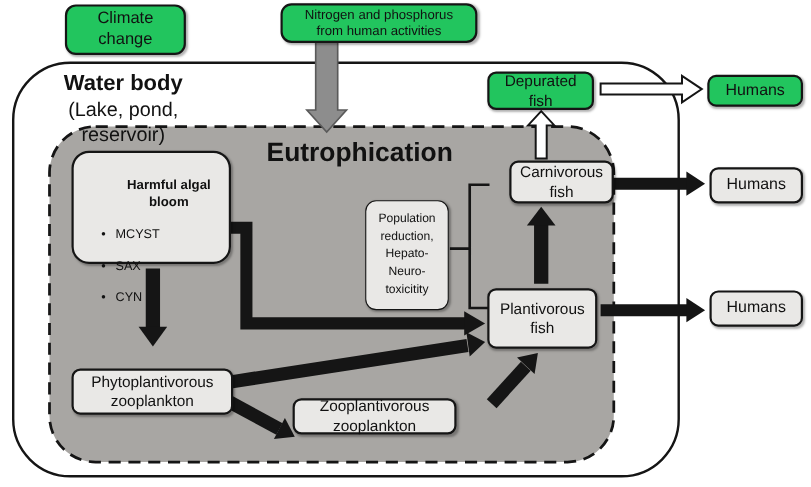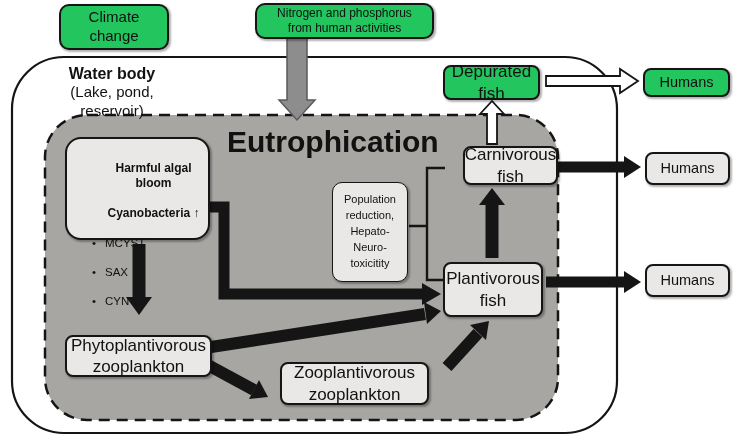--- a/index.html
+++ b/index.html
@@ -5,41 +5,41 @@
   html,body{margin:0;padding:0;background:#fff;}
   #stage{
     position:relative;width:737px;height:443px;background:#fff;overflow:hidden;
     font-family:"Liberation Sans",sans-serif;color:#111;
   }
   #arrow-layer{position:absolute;left:0;top:0;z-index:1;}
   .box{
     position:absolute;box-sizing:border-box;z-index:2;
     background:#e9e8e6;border:2px solid #151515;border-radius:8px;
     display:flex;align-items:center;justify-content:center;text-align:center;
-    font-size:17px;line-height:1.25;white-space:pre-line;
+    font-size:14px;line-height:1.25;white-space:pre-line;
     box-shadow:1.5px 1.5px 2px rgba(0,0,0,.30);
   }
   .white{background:#22c55e;}
   .label{position:absolute;z-index:2;background:transparent;border:none;box-shadow:none;}
   .b{font-weight:bold;margin-left:32px;}
   
   #climate-box{left:59px;top:4px;width:110px;height:46px;border-radius:10px;font-size:15px;border-width:2.2px;}
   #nitrogen-box{left:207px;top:3px;width:179px;height:36px;border-radius:10px;font-size:12px;margin-left:48px;}
   #wb-label{left:37px;top:64px;width:150px;text-align:center;}
-  #wb-title{font-size:16px;font-weight:bold;line-height:1.2;}
-  #wb-sub{font-size:15px;line-height:1.25;}
-  #eutro-label{left:227px;top:125px;width:200px;text-align:center;font-size:30px;font-weight:bold;}
+  #wb-title{font-size:20px;font-weight:bold;line-height:1.2;}
+  #wb-sub{font-size:18px;line-height:1.25;}
+  #eutro-label{left:227px;top:125px;width:200px;text-align:center;font-size:24px;font-weight:bold;}
   #hab-box{left:65px;top:137px;width:145px;height:103px;border-radius:16px;display:block;text-align:center;padding-top:7px;font-size:12px;}
   .hab-row{display:flex;text-align:left;padding-left:16px;font-size:11.5px;line-height:1.22;}
   .hab-bullet{width:22px;text-align:center;}
   #pop-box{left:332px;top:182px;width:76px;height:100px;border-radius:10px;font-size:11px;line-height:1.45;border-width:1.6px;}
   #carn-box{left:463px;top:146px;width:95px;height:39px;}
   #plant-box{left:443px;top:262px;width:100px;height:55px;}
   #phyto-box{left:65px;top:315px;width:147px;height:42px;margin-top:20px;}
-  #zoo-box{left:280px;top:362px;width:149px;height:43px;}
+  #zoo-box{left:266px;top:362px;width:149px;height:33px;}
   #dep-box{left:443px;top:65px;width:97px;height:35px;}
   #humans-top{left:643px;top:68px;width:87px;height:29px;font-size:14.5px;}
   #humans-mid{left:645px;top:152px;width:85px;height:33px;font-size:14.5px;}
   #humans-bot{left:645px;top:264px;width:85px;height:33px;font-size:14.5px;}
 </style>
 </head>
 <body>
 
 <div id="stage">
 
@@ -105,21 +105,20 @@
 
   <div class="label" id="wb-label">
     <div id="wb-title">Water body</div>
     <div id="wb-sub">(Lake, pond, reservoir)</div>
   </div>
 
   <div class="label" id="eutro-label">Eutrophication</div>
 
   <div class="box" id="hab-box">
     <div class="b">Harmful algal bloom</div>
-    <div class="b">Cyanobacteria ↑</div>
     <div class="hab-row">
       <span class="hab-bullet">•</span>
       <span>MCYST</span>
     </div>
     <div class="hab-row">
       <span class="hab-bullet">•</span>
       <span>SAX</span>
     </div>
     <div class="hab-row">
       <span class="hab-bullet">•</span>

